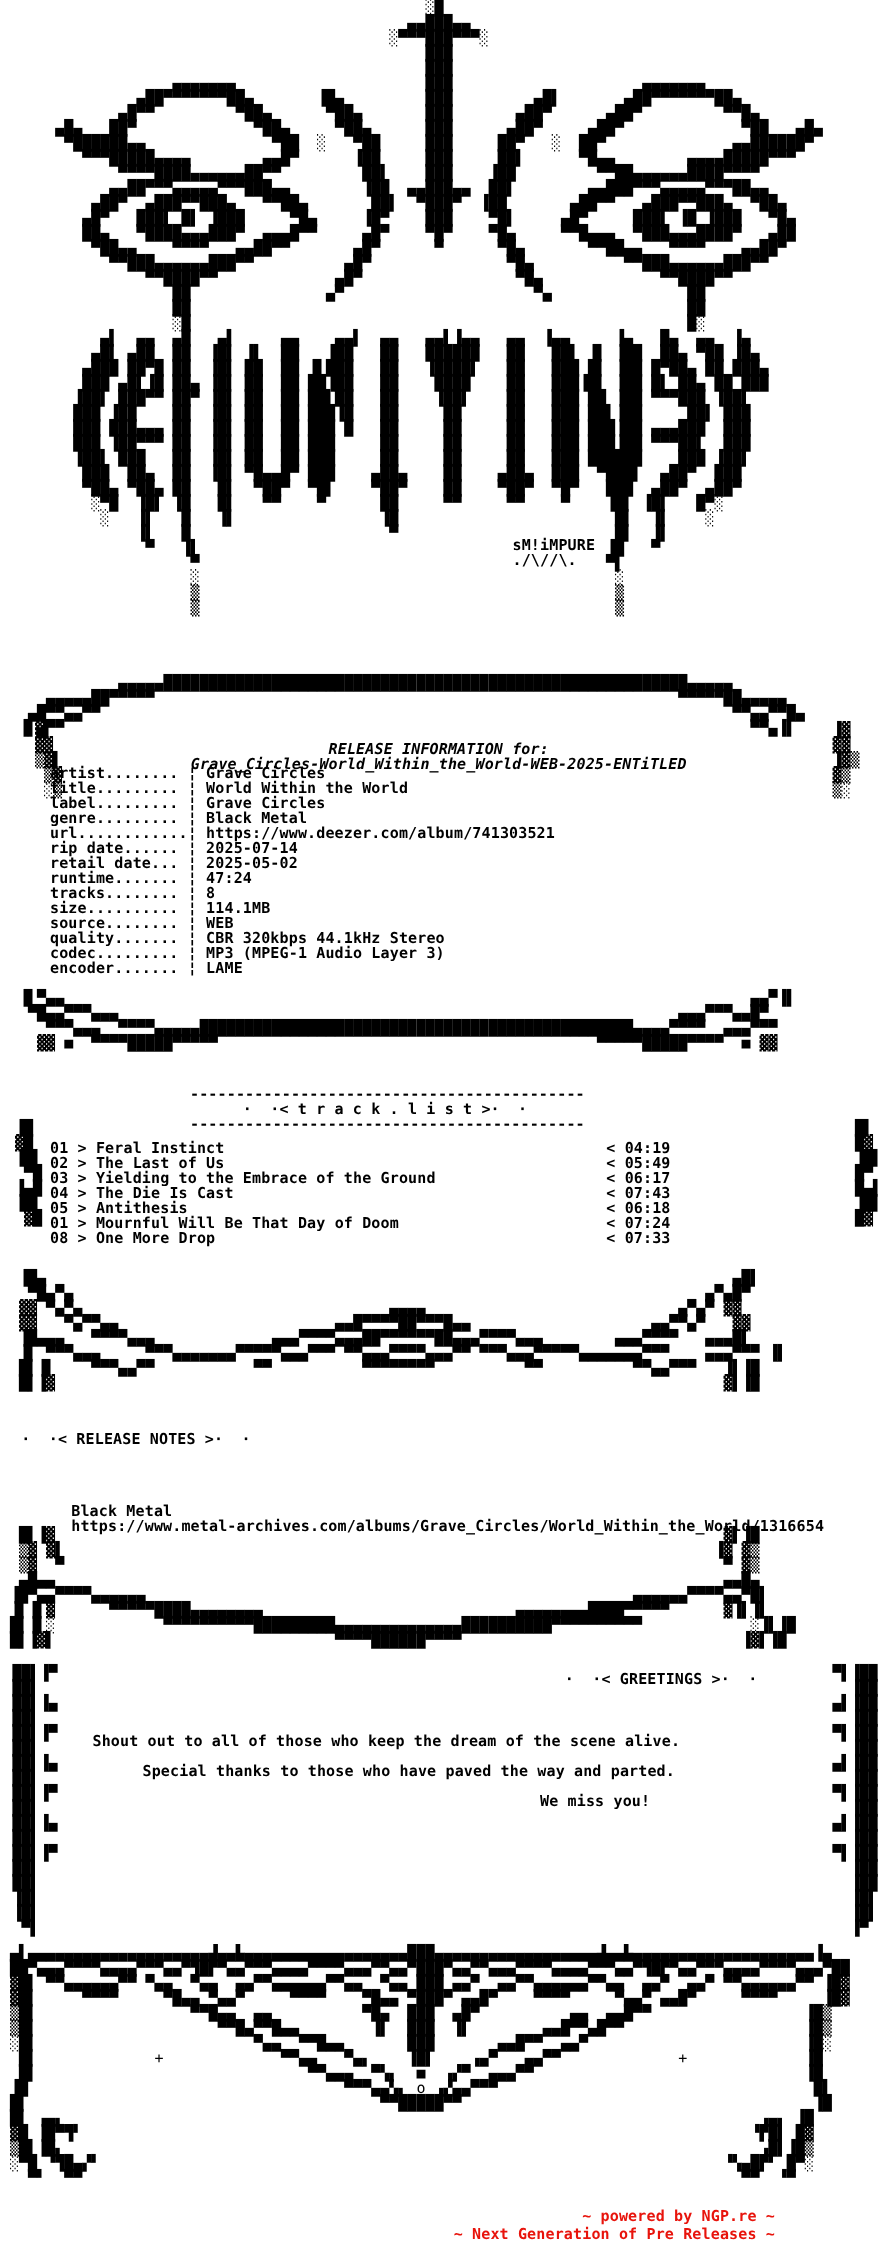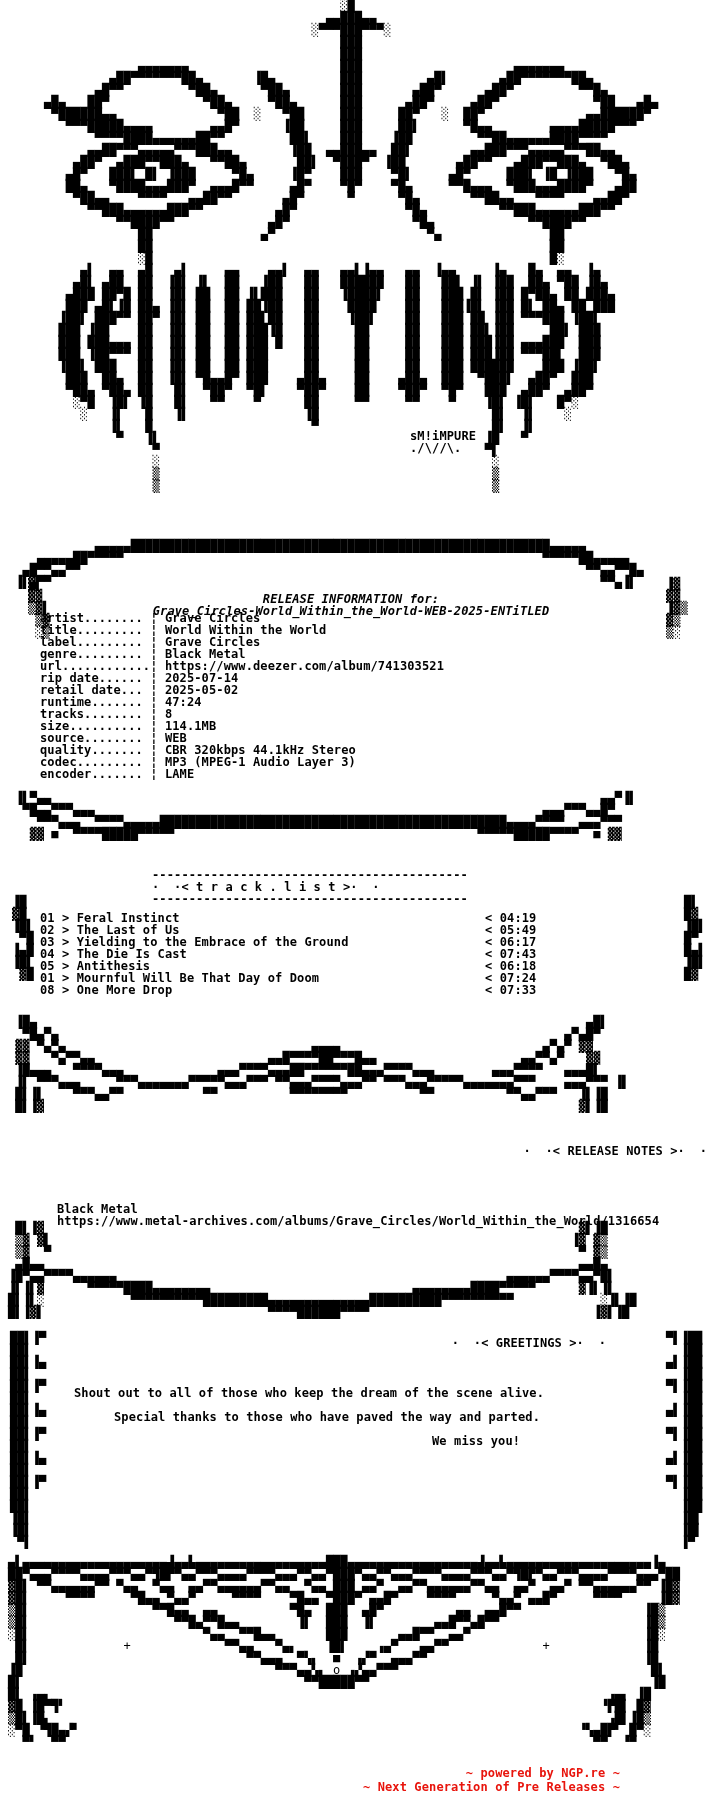--- a/index.html
+++ b/index.html
@@ -3,25 +3,25 @@
 <meta charset="utf-8">
 <style>
   html,body{margin:0;padding:0;background:#ffffff;}
   #nfo{position:relative;width:712px;height:1800px;background:#ffffff;overflow:hidden;
        font-family:"DejaVu Sans Mono",monospace;color:#000;}
   .art{position:absolute;margin:0;font:12px/12px "DejaVu Sans Mono",monospace;
        white-space:pre;color:#000;letter-spacing:0;}
   .txt{position:absolute;margin:17px;font:bold 12px/12px "DejaVu Sans Mono",monospace;
        white-space:pre;color:#000;letter-spacing:0.12px;}
   .center668{left:0;width:668px;text-align:center;font-style:italic;}
-  .center690{left:0;width:690px;text-align:right;}
+  .center690{left:0;width:690px;text-align:left;}
   .center712{left:0;width:589px;text-align:right;}
   .fields{position:absolute;left:40px;top:612px;}
   .frow{height:12px;font:bold 12px/12px "DejaVu Sans Mono",monospace;white-space:pre;letter-spacing:0.12px;}
-  .thead{left:135px;width:312px;}
+  .thead{left:135px;width:312px;text-align:center;}
   .tdash{left:135px;}
   .tracks{position:absolute;left:40px;top:912px;width:520px;}
   .trow{position:relative;height:12px;font:bold 12px/12px "DejaVu Sans Mono",monospace;white-space:pre;letter-spacing:0.12px;}
   .t-dur{position:absolute;left:445px;top:0;text-align:center;}
   .red{color:#e8140c;}
 </style>
 </head>
 <body>
 
 <div id="nfo">

